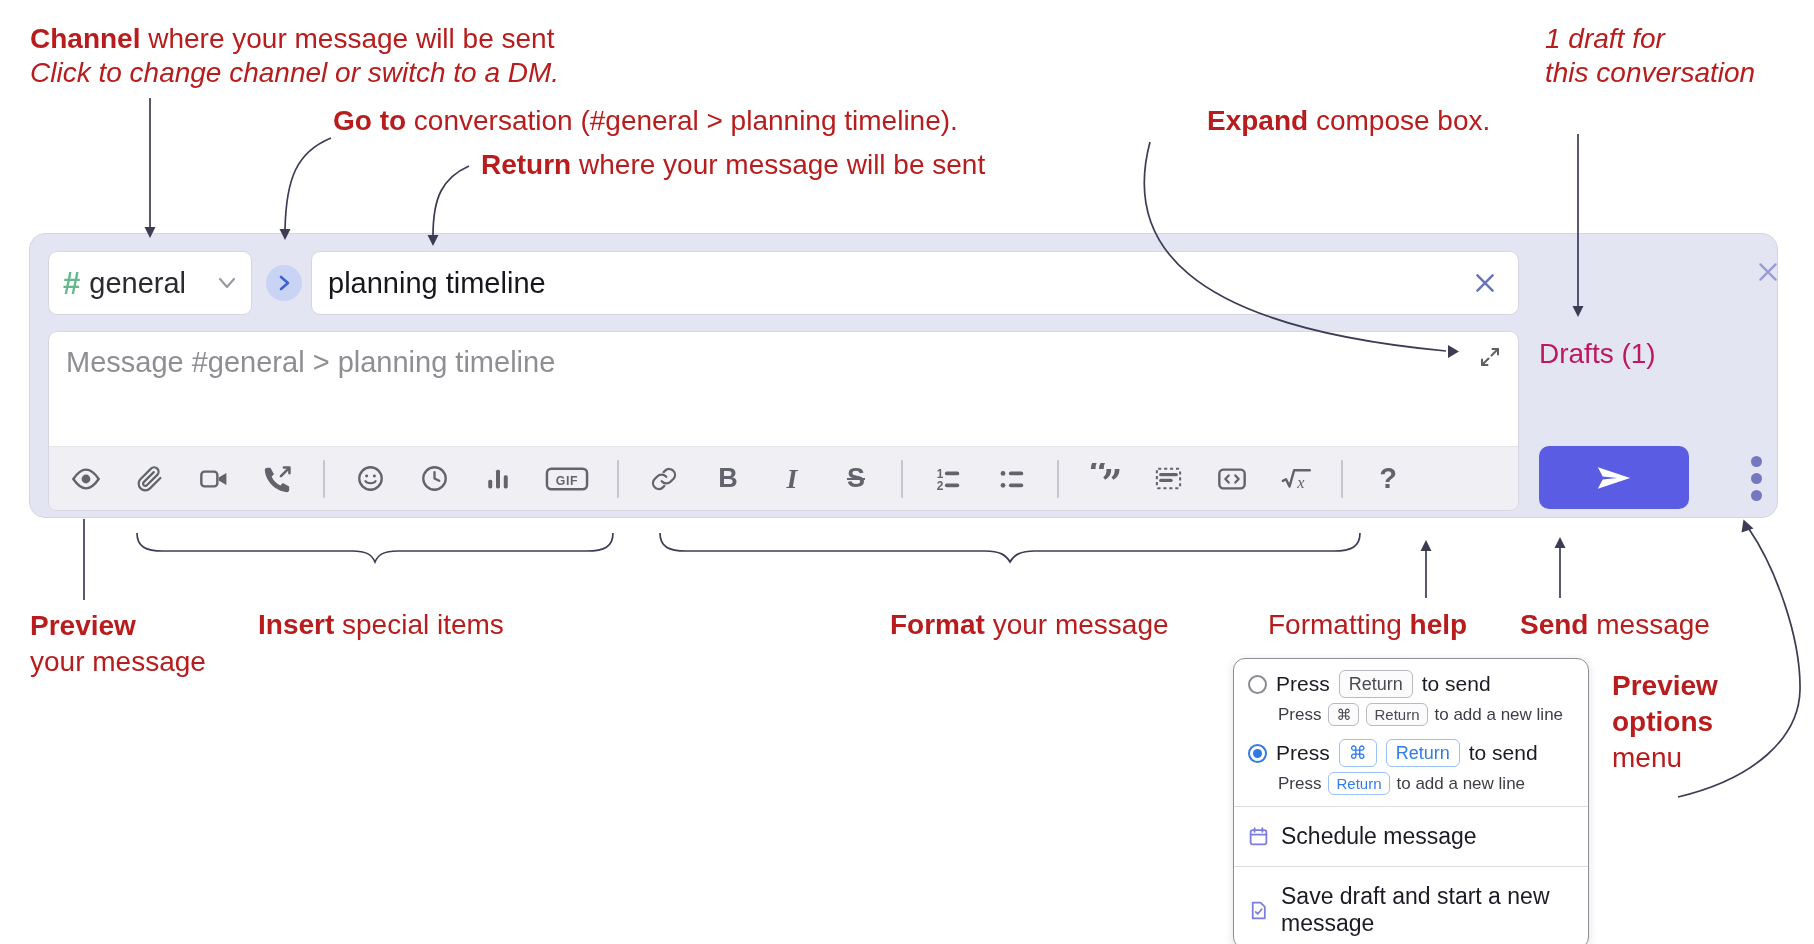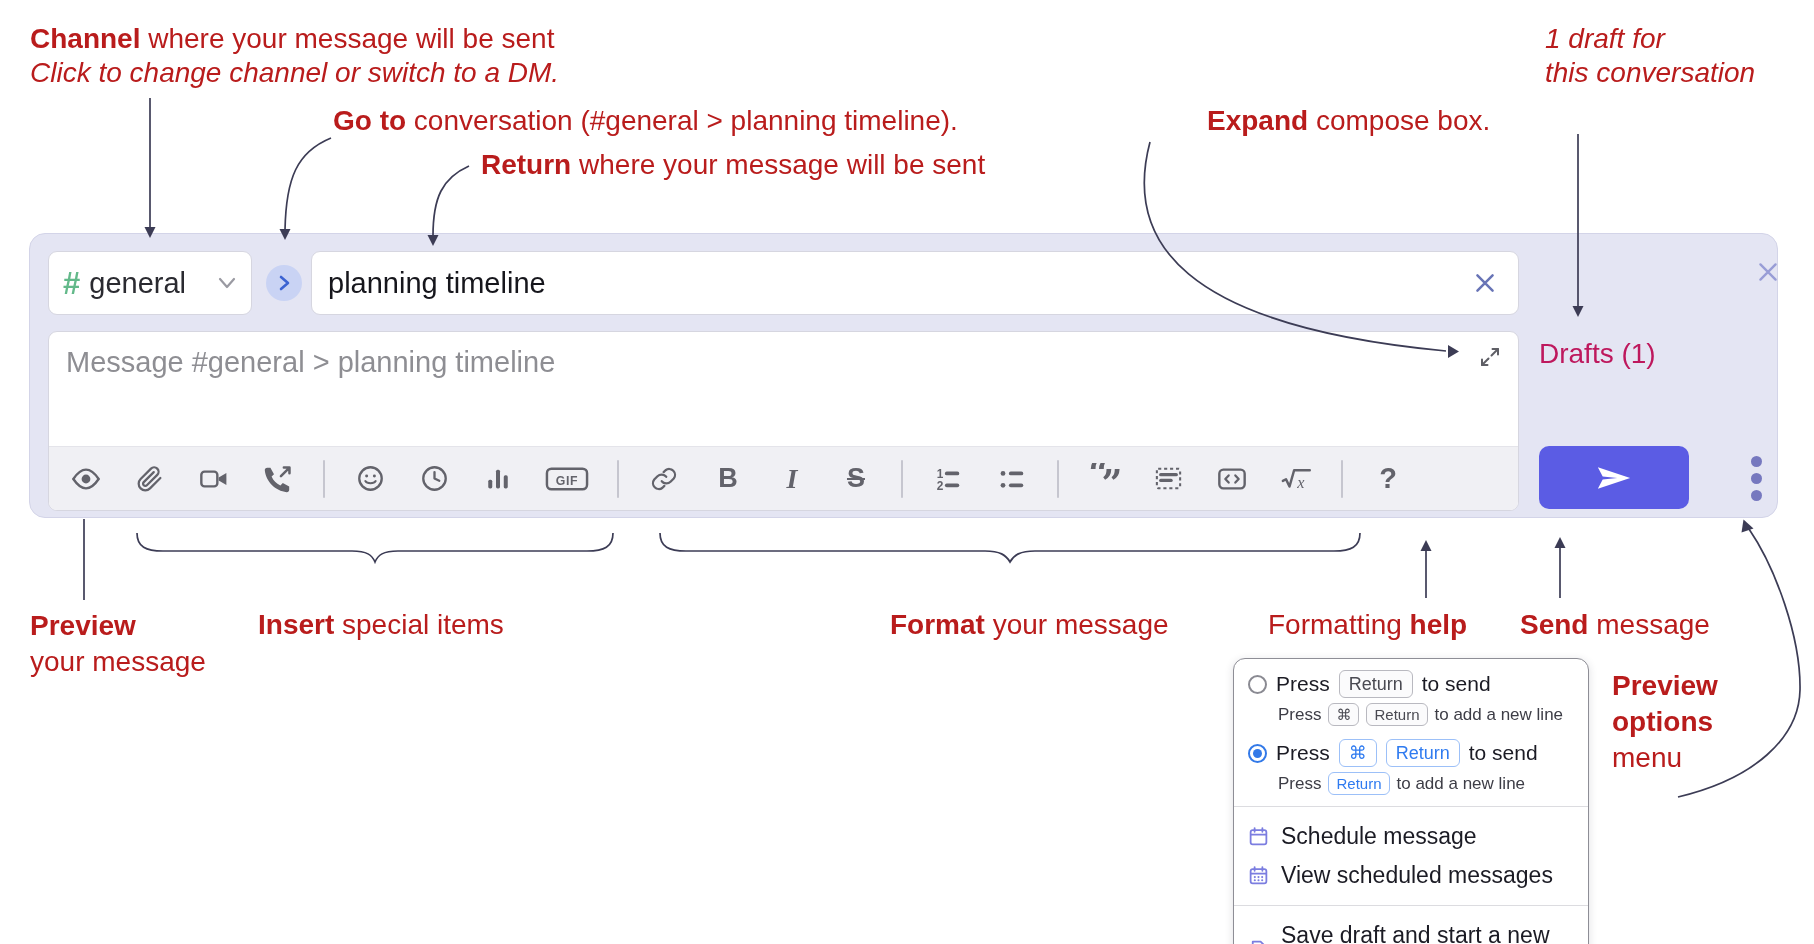--- a/index.html
+++ b/index.html
@@ -402,35 +402,20 @@
 
     <div class="menu-item">
       <svg class="mi-icon" viewBox="0 0 20 20">
         <rect x="2.5" y="4" width="15" height="13.5" rx="2" fill="none" stroke="currentColor" stroke-width="1.7"></rect>
         <line x1="6.3" y1="2" x2="6.3" y2="5.5" stroke="currentColor" stroke-width="1.7" stroke-linecap="round"></line>
         <line x1="13.7" y1="2" x2="13.7" y2="5.5" stroke="currentColor" stroke-width="1.7" stroke-linecap="round"></line>
         <line x1="2.5" y1="8.2" x2="17.5" y2="8.2" stroke="currentColor" stroke-width="1.7"></line>
       </svg>
       <span>Schedule message</span>
     </div>
-    <div class="menu-item">
-      <svg class="mi-icon" viewBox="0 0 20 20">
-        <rect x="2.5" y="4" width="15" height="13.5" rx="2" fill="none" stroke="currentColor" stroke-width="1.7"></rect>
-        <line x1="6.3" y1="2" x2="6.3" y2="5.5" stroke="currentColor" stroke-width="1.7" stroke-linecap="round"></line>
-        <line x1="13.7" y1="2" x2="13.7" y2="5.5" stroke="currentColor" stroke-width="1.7" stroke-linecap="round"></line>
-        <line x1="2.5" y1="8.2" x2="17.5" y2="8.2" stroke="currentColor" stroke-width="1.7"></line>
-        <circle cx="6.5" cy="11.5" r="1" fill="currentColor"></circle>
-          <circle cx="10" cy="11.5" r="1" fill="currentColor"></circle>
-          <circle cx="13.5" cy="11.5" r="1" fill="currentColor"></circle>
-        <circle cx="6.5" cy="14.5" r="1" fill="currentColor"></circle>
-          <circle cx="10" cy="14.5" r="1" fill="currentColor"></circle>
-          <circle cx="13.5" cy="14.5" r="1" fill="currentColor"></circle>
-      </svg>
-      <span>View scheduled messages</span>
-    </div>
 
     <div class="popup-divider"></div>
 
     <div class="menu-item" style="padding-bottom:2px;">
       <svg class="mi-icon" viewBox="0 0 20 20">
         <path d="M4.5 2.5 H12 L16 6.5 V17.5 H4.5 Z" fill="none" stroke="currentColor" stroke-width="1.7" stroke-linejoin="round"></path>
         <path d="M7.3 11.3 L9.3 13.3 L13 8.8" fill="none" stroke="currentColor" stroke-width="1.7" stroke-linecap="round" stroke-linejoin="round"></path>
       </svg>
       <span>Save draft and start a new message</span>
     </div>

